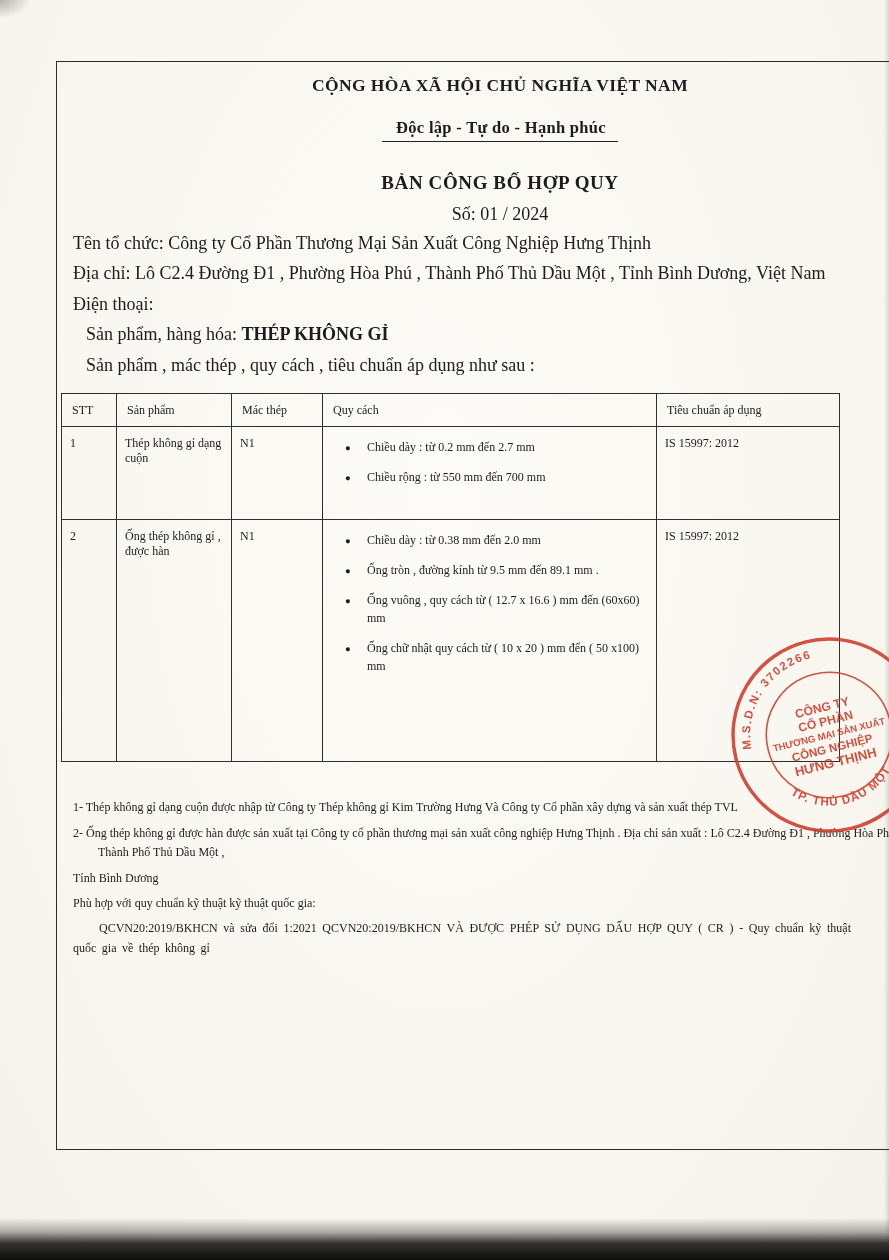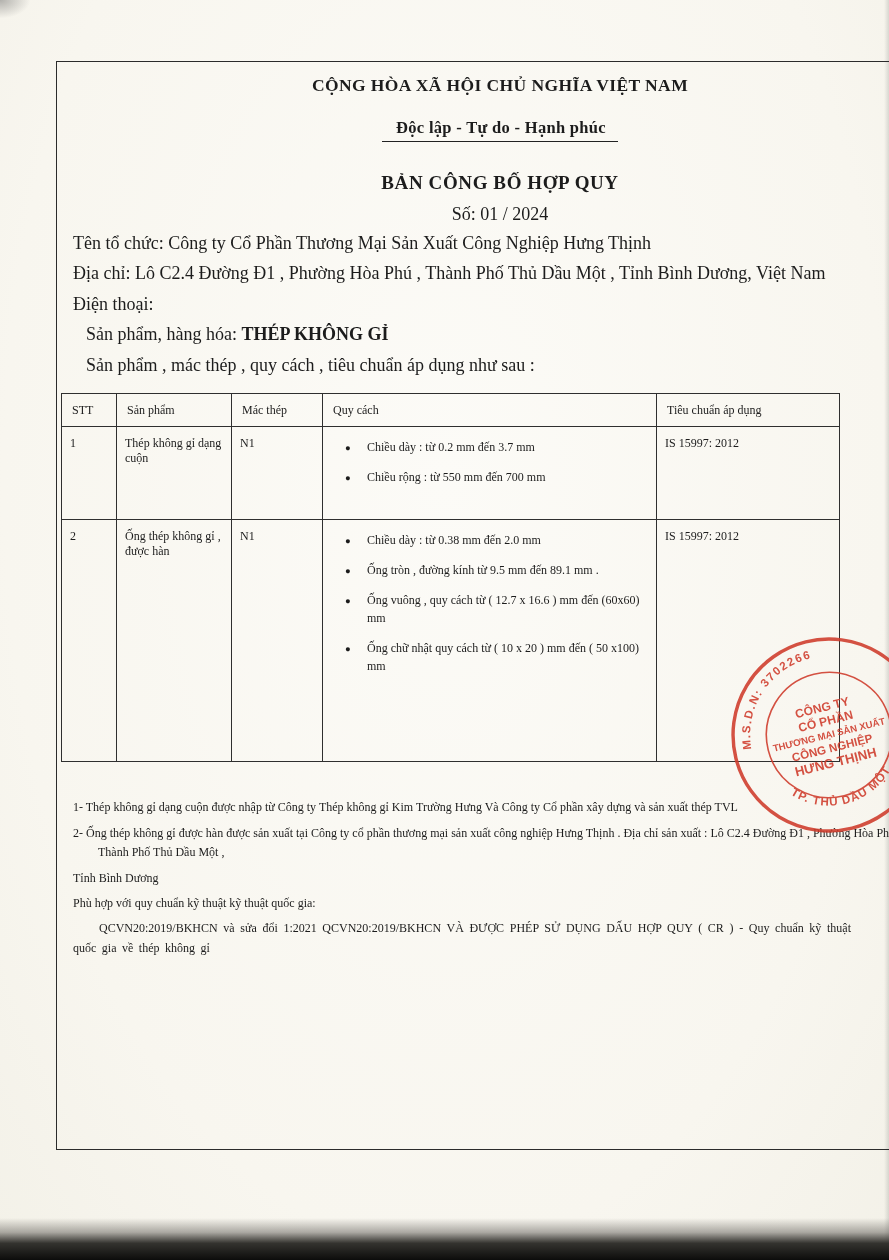--- a/index.html
+++ b/index.html
@@ -122,21 +122,21 @@
         <th>Tiêu chuẩn áp dụng</th>
       </tr>
     </thead>
     <tbody>
       <tr class="row1">
         <td class="c-stt">1</td>
         <td class="c-sp">Thép không gỉ dạng cuộn</td>
         <td class="c-mt">N1</td>
         <td>
           <ul class="specs">
-            <li>Chiều dày : từ 0.2 mm đến 3.7 mm</li>
+            <li>Chiều dày : từ 0.2 mm đến 2.7 mm</li>
             <li>Chiều rộng : từ 550 mm đến 700 mm</li>
           </ul>
         </td>
         <td class="c-tc">IS 15997: 2012</td>
       </tr>
       <tr class="row2">
         <td class="c-stt">2</td>
         <td class="c-sp">Ống thép không gỉ , được hàn</td>
         <td class="c-mt">N1</td>
         <td>

